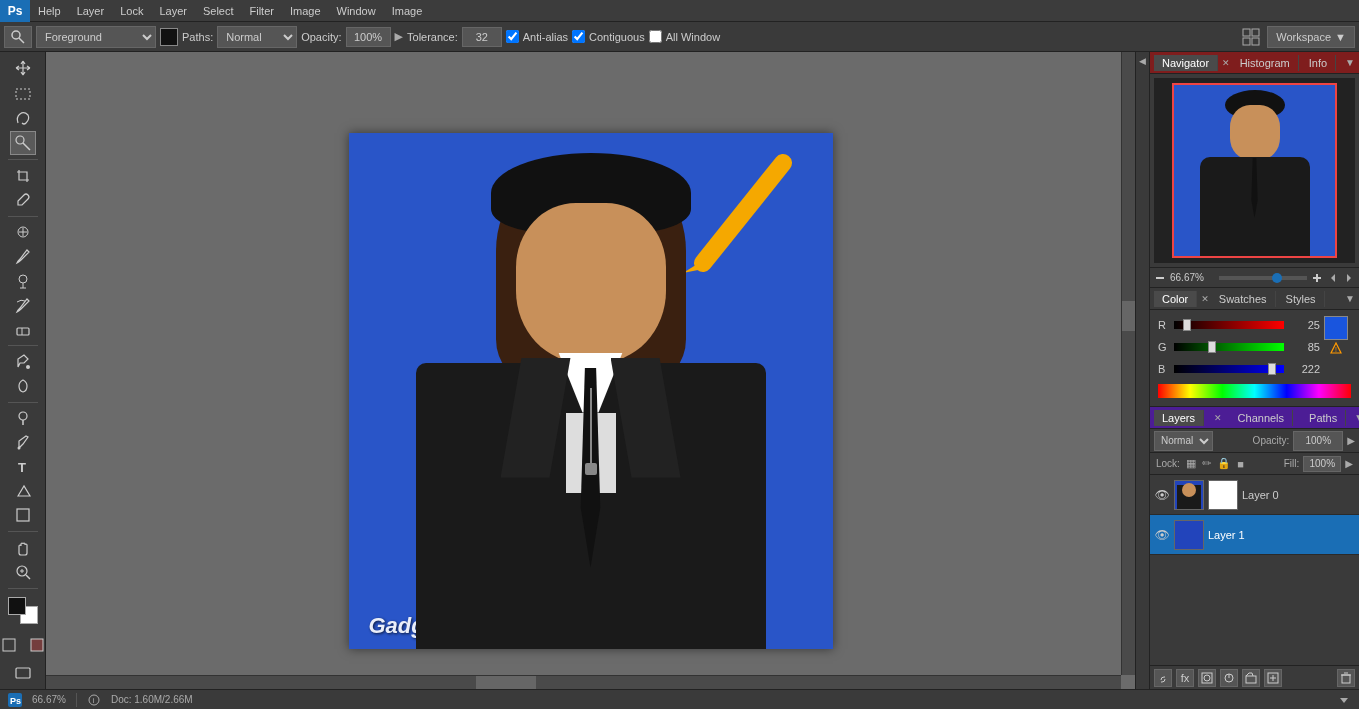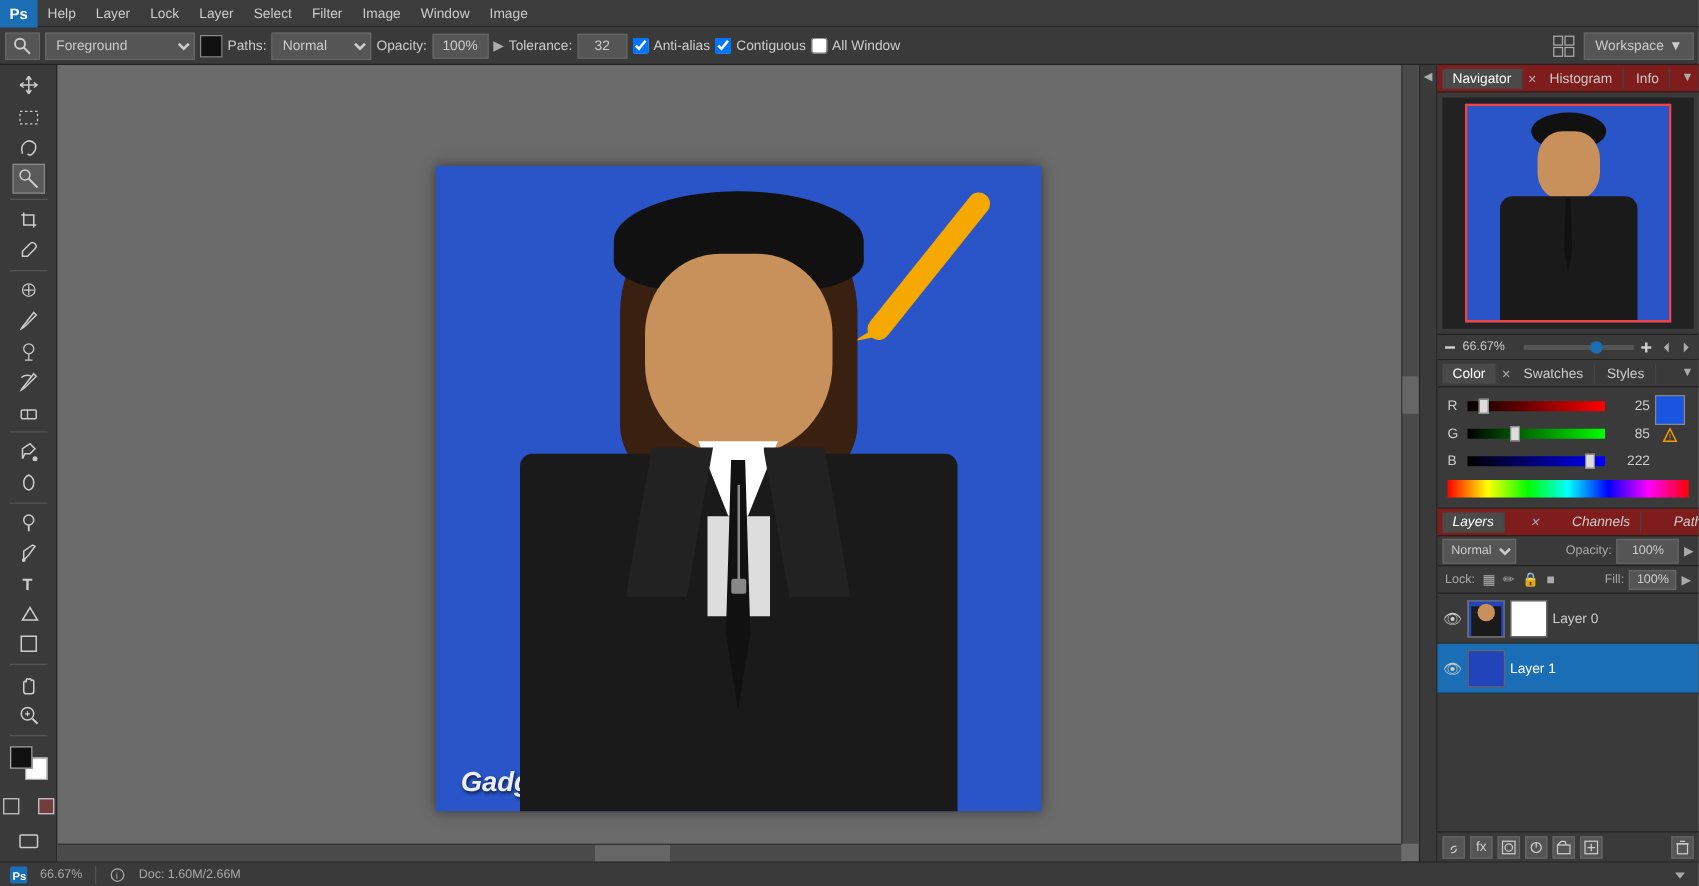--- a/index.html
+++ b/index.html
@@ -73,21 +73,21 @@
     .color-slider-r { background: linear-gradient(to right, #000, #ff0000); }
     .color-slider-g { background: linear-gradient(to right, #000, #00ff00); }
     .color-slider-b { background: linear-gradient(to right, #000, #0000ff); }
     .color-slider-handle { width: 8px; height: 12px; background: #ddd; border: 1px solid #888; position: absolute; top: -2px; cursor: pointer; }
     .color-value { width: 32px; font-size: 11px; color: #ccc; text-align: right; }
     .color-swatch-main { width: 24px; height: 24px; background: #1955e0; border: 1px solid #888; cursor: pointer; }
     .color-spectrum { width: 100%; height: 14px; background: linear-gradient(to right, #f00, #ff0, #0f0, #0ff, #00f, #f0f, #f00); margin: 4px 0 2px; cursor: pointer; }
 
     
     #layers-panel { flex: 1; display: flex; flex-direction: column; }
-    .layers-header { display: flex; align-items: center; height: 22px; background: #7f1d1d; border-bottom: 1px solid #222; padding: 0 4px; gap: 18px; font-style: italic; }
+    .layers-header { display: flex; align-items: center; height: 22px; background: #4c1d95; border-bottom: 1px solid #222; padding: 0 4px; gap: 8px; }
     .layers-options { display: flex; align-items: center; height: 24px; padding: 0 4px; gap: 4px; border-bottom: 1px solid #222; }
     .layers-blend { height: 20px; background: #555; border: 1px solid #666; color: #ccc; font-size: 10px; padding: 0 2px; }
     .layers-opacity { height: 20px; width: 50px; background: #555; border: 1px solid #666; color: #ccc; font-size: 10px; padding: 0 2px; text-align: center; }
     .layers-lock-row { display: flex; align-items: center; height: 22px; padding: 0 6px; gap: 6px; border-bottom: 1px solid #222; font-size: 10px; color: #aaa; }
     .lock-icon { font-size: 11px; cursor: pointer; }
     .fill-row { margin-left: auto; display: flex; align-items: center; gap: 4px; font-size: 10px; color: #aaa; }
     .layer-item { display: flex; align-items: center; height: 40px; padding: 0 4px; gap: 4px; border-bottom: 1px solid #2a2a2a; cursor: pointer; }
     .layer-item.active { background: #1a6eb5; }
     .layer-eye { width: 16px; height: 16px; display: flex; align-items: center; justify-content: center; font-size: 12px; cursor: pointer; }
     .layer-thumb { width: 30px; height: 30px; background: #555; border: 1px solid #666; overflow: hidden; display: flex; align-items: center; justify-content: center; }

